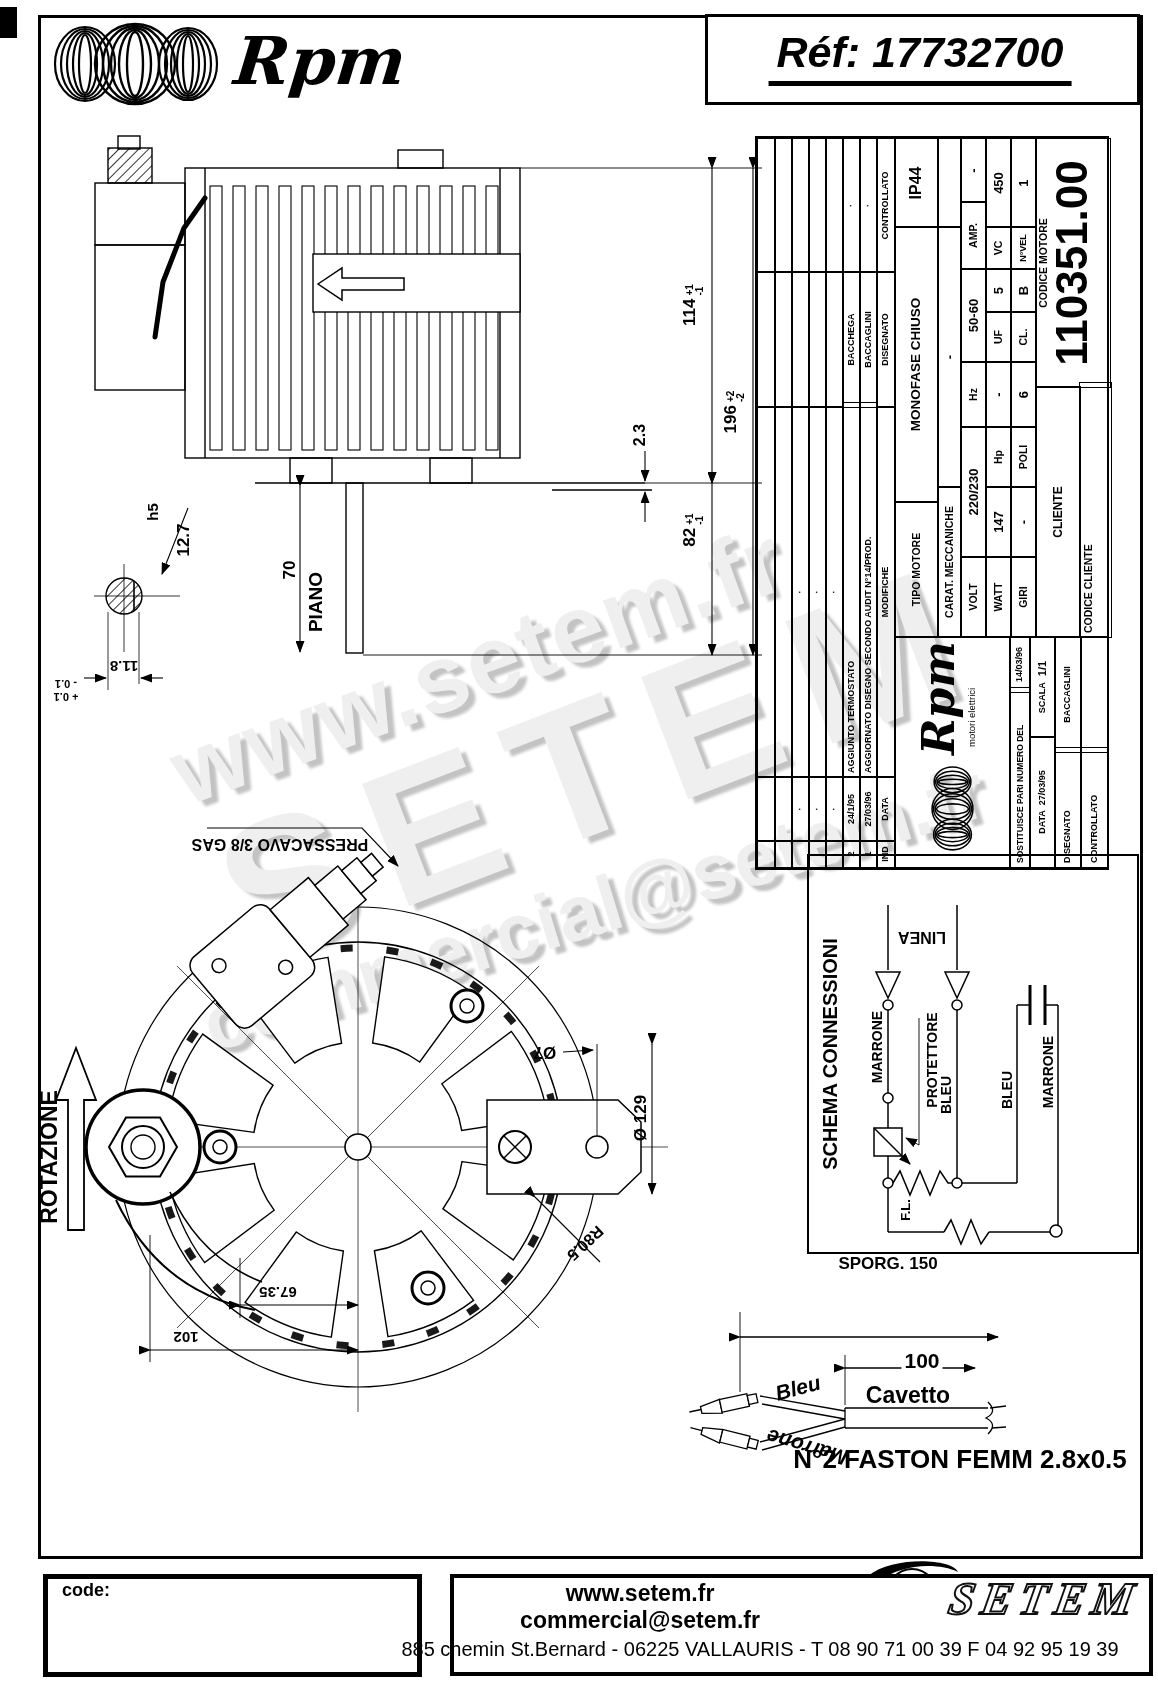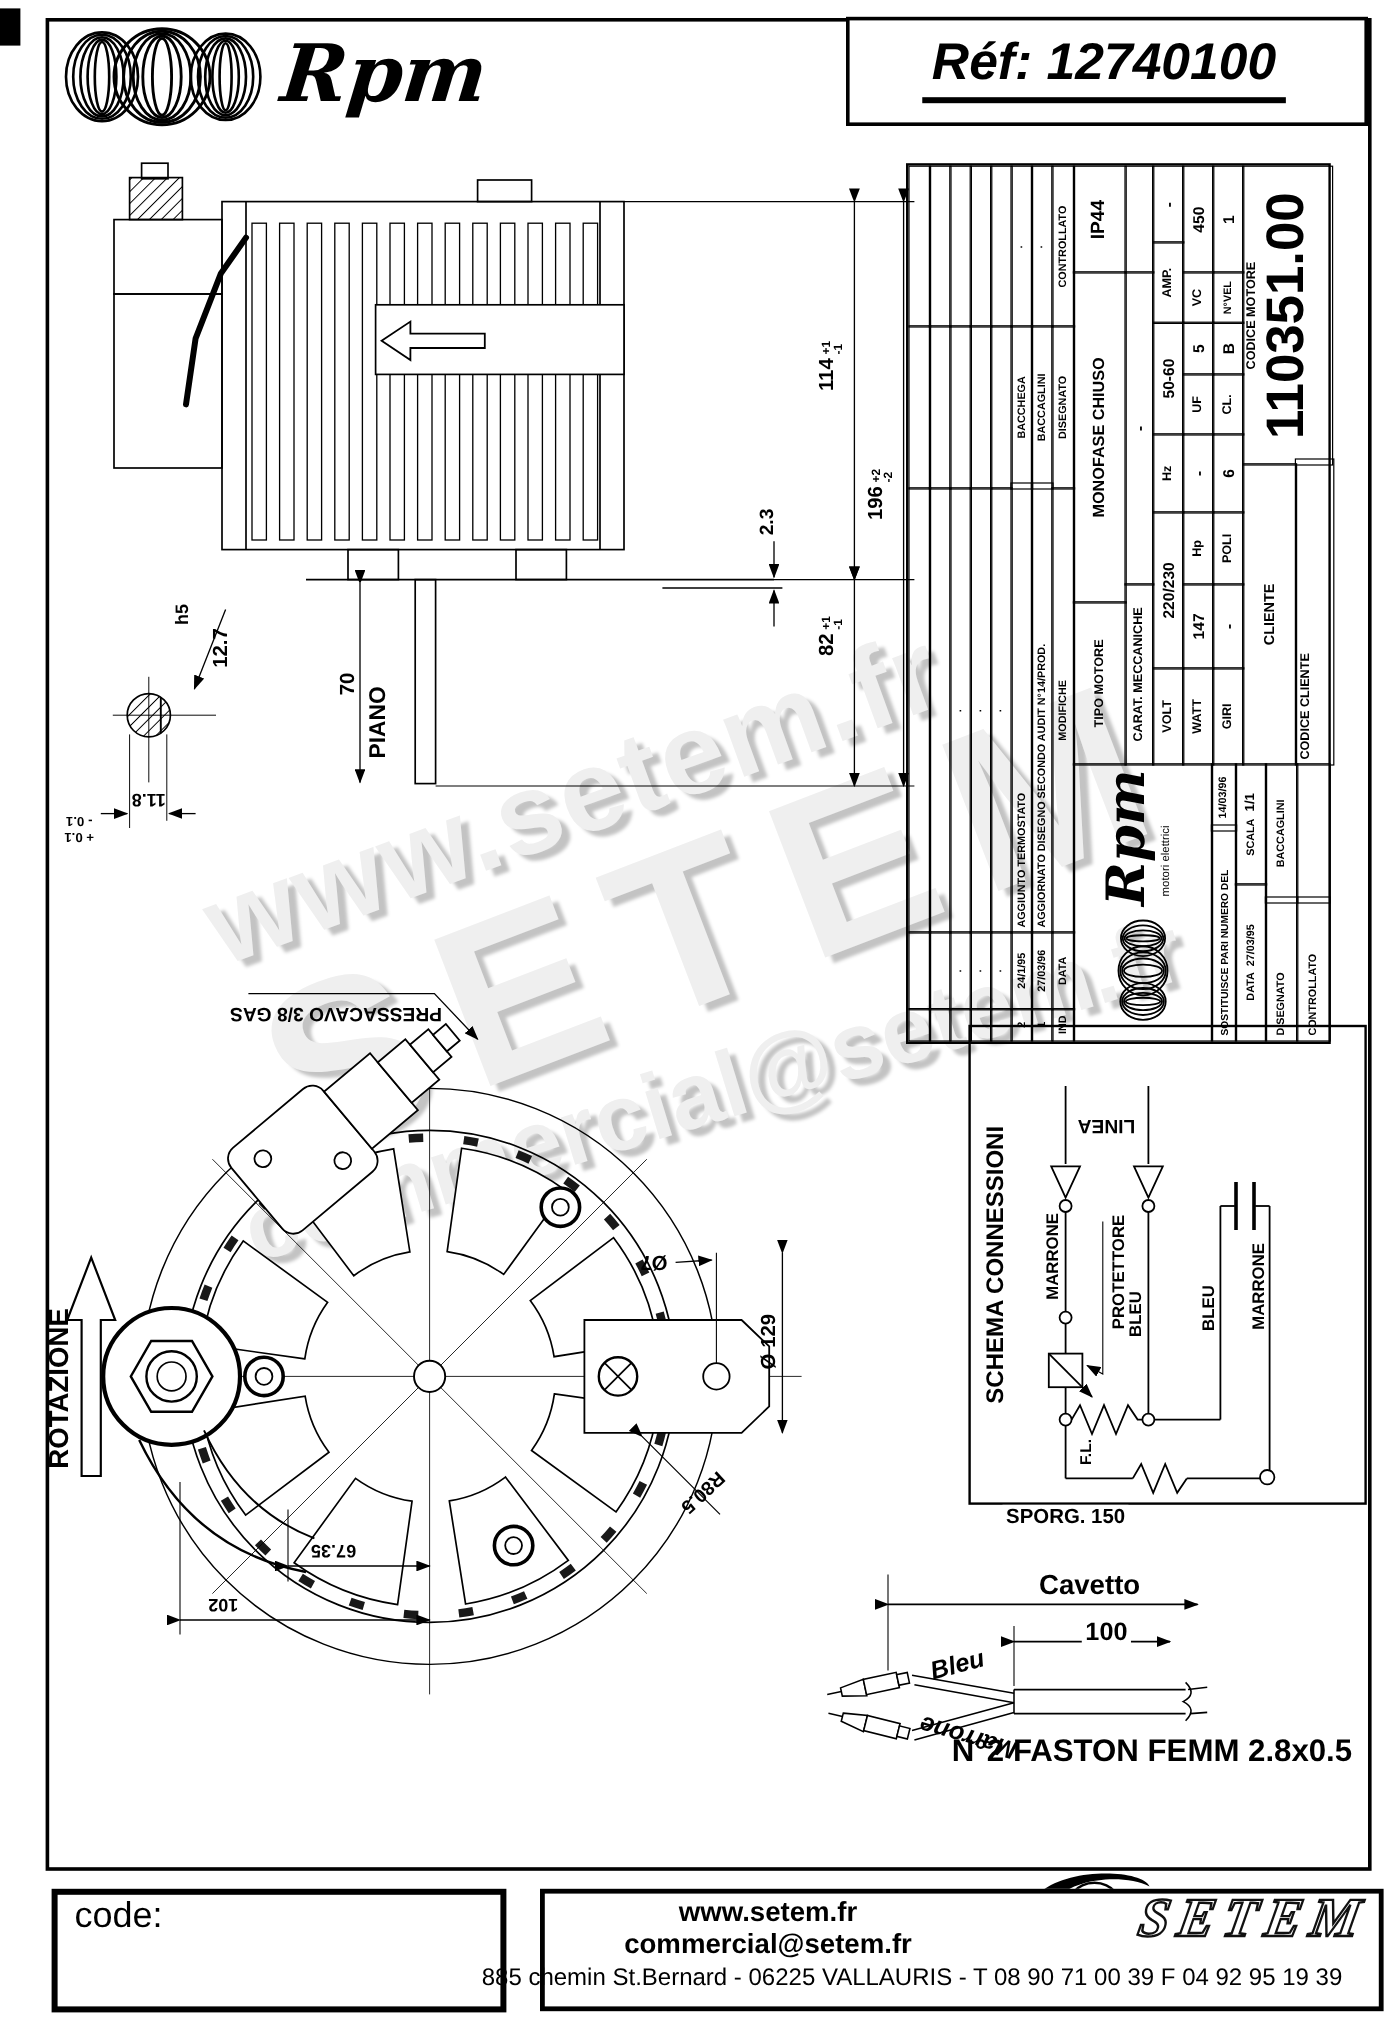--- a/index.html
+++ b/index.html
@@ -68,21 +68,21 @@
           <ellipse cx="143" cy="44" rx="17" ry="32"></ellipse>
           <ellipse cx="143" cy="44" rx="11" ry="30"></ellipse>
           <ellipse cx="143" cy="44" rx="5" ry="28"></ellipse>
       </g>
     </g>
   </svg>
   <span class="t logo-rpm" style="left:235px;top:28px;font-size:66px;line-height:1;z-index:4;transform:skewX(-6deg)">Rpm</span>
 
   <div class="frame" style="left:705px;top:14px;width:429px;height:85px;background:#fff;z-index:3"></div>
   <div class="t" style="left:920px;top:57px;transform:translate(-50%,-50%);z-index:4;font-size:43px;font-weight:bold;font-style:italic;border-bottom:5px solid #000;padding:0 8px 4px 8px">
-    <span>Réf:</span>&nbsp;<span>12740100</span>
+    <span>Réf:</span>&nbsp;<span>17732700</span>
   </div>
 
   <svg id="linework" width="1158" height="1690" viewBox="0 0 1158 1690">
     <defs>
       <marker id="ah" markerWidth="12" markerHeight="9" refX="11" refY="4.5" orient="auto" markerUnits="userSpaceOnUse">
         <path d="M0,0 L12,4.5 L0,9 Z" fill="#000"></path>
       </marker>
       <pattern id="hatch" width="7" height="7" patternTransform="rotate(45)" patternUnits="userSpaceOnUse">
         <line x1="0" y1="0" x2="0" y2="7" stroke="#000" stroke-width="1.6"></line>
       </pattern>
@@ -480,26 +480,26 @@
   <span class="t dim r180" style="left:922px;top:937px;font-size:16px">LINEA</span>
   <span class="t dim r90" style="left:877px;top:1047px;font-size:14px">MARRONE</span>
   <span class="t dim r90" style="left:932px;top:1060px;font-size:14px">PROTETTORE</span>
   <span class="t dim r90" style="left:946px;top:1095px;font-size:14px">BLEU</span>
   <span class="t dim r90" style="left:1007px;top:1090px;font-size:14px">BLEU</span>
   <span class="t dim r90" style="left:1048px;top:1072px;font-size:14px">MARRONE</span>
   <span class="t dim r90" style="left:905px;top:1210px;font-size:13px">F.L.</span>
 
   <span class="t dim r0 whbg" style="left:888px;top:1264px;font-size:17px">SPORG. 150</span>
   <span class="t dim r0 whbg" style="left:922px;top:1361px;font-size:21px">100</span>
-  <span class="t dim r0" style="left:908px;top:1321px;font-size:23px">Cavetto</span>
+  <span class="t dim r0" style="left:908px;top:1395px;font-size:23px">Cavetto</span>
   <span class="t dim rm15" style="left:798px;top:1388px;font-size:21px;font-style:italic">Bleu</span>
   <span class="t dim r196" style="left:807px;top:1447px;font-size:21px;font-style:italic">Marrone</span>
   <span class="t dim r0" style="left:960px;top:1459px;font-size:26px">N°2 FASTON FEMM 2.8x0.5</span>
 
   <div class="frame" style="left:450px;top:1574px;width:695px;height:94px;border-width:4px;background:#fff;z-index:3"></div>
   <div class="frame" style="left:43px;top:1574px;width:369px;height:93px;border-width:5px;background:#fff;z-index:3"></div>
-  <span class="t" style="left:62px;top:1580px;font-size:30px;font-weight:normal;z-index:4">code:</span>
+  <span class="t" style="left:62px;top:1580px;font-size:18px;font-weight:bold;z-index:4">code:</span>
   <span class="t" style="left:640px;top:1593px;transform:translate(-50%,-50%);font-size:23px;font-weight:bold;z-index:4">www.setem.fr</span>
   <span class="t" style="left:640px;top:1620px;transform:translate(-50%,-50%);font-size:23px;font-weight:bold;z-index:4">commercial@setem.fr</span>
   <span class="t setemtxt" style="left:1045px;top:1598px;transform:translate(-50%,-50%) skewX(-10deg);font-size:46px;z-index:4">SETEM</span>
   <span class="t" style="left:760px;top:1649px;transform:translate(-50%,-50%);font-size:20px;z-index:4">885 chemin St.Bernard  -  06225 VALLAURIS  -  T 08 90 71 00 39   F 04 92 95 19 39</span>
 
 </div>
 
 </body></html>

